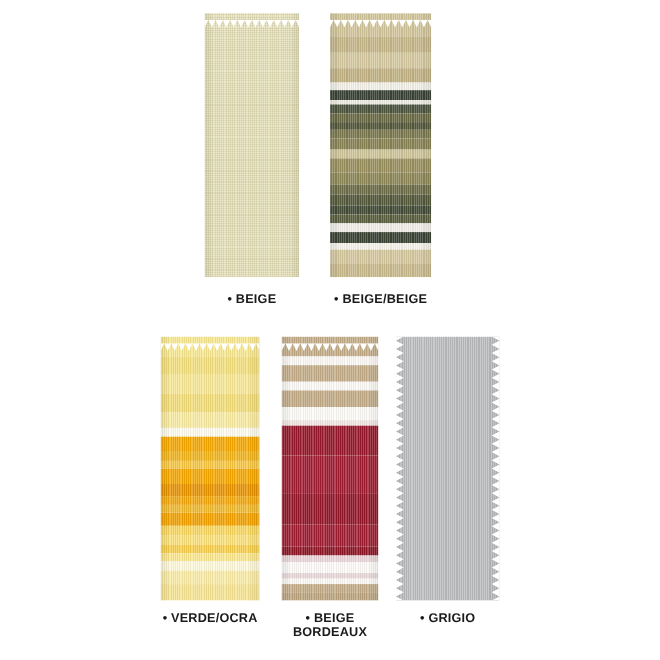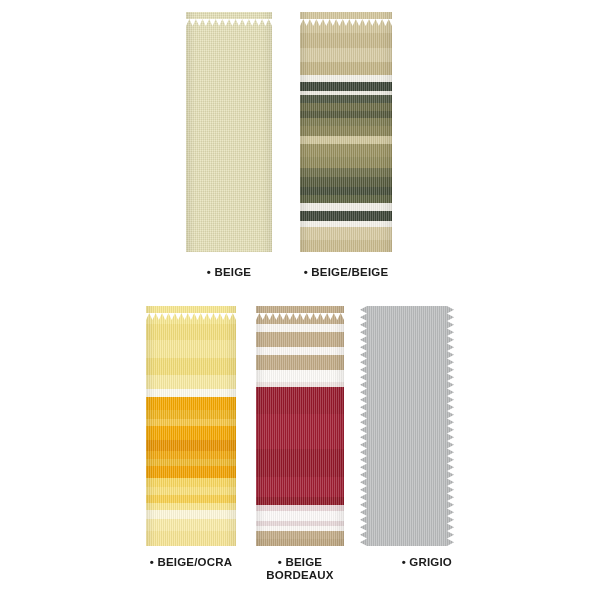--- a/index.html
+++ b/index.html
@@ -202,18 +202,18 @@
             <path d="M0,0 L7,0 L0,4 L7,8 L0,12 L7,16 L0,20 L7,24 L0,28 L7,32 L0,36 L7,40 L0,44 L7,48 L0,52 L7,56 L0,60 L7,64 L0,68 L7,72 L0,76 L7,80 L0,84 L7,88 L0,92 L7,96 L0,100 L7,104 L0,108 L7,112 L0,116 L7,120 L0,124 L7,128 L0,132 L7,136 L0,140 L7,144 L0,148 L7,152 L0,156 L7,160 L0,164 L7,168 L0,172 L7,176 L0,180 L7,184 L0,188 L7,192 L0,196 L7,200 L0,204 L7,208 L0,212 L7,216 L0,220 L7,224 L0,228 L7,232 L0,236 L7,240 L0,244 L7,248 L0,252 L7,256 L0,256 Z" fill="#ffffff"></path>
           </svg></div>
         <div class="pink-right"><svg width="7" height="100%" viewBox="0 0 7 256" preserveAspectRatio="none">
             <path d="M7,0 L0,0 L7,4 L0,8 L7,12 L0,16 L7,20 L0,24 L7,28 L0,32 L7,36 L0,40 L7,44 L0,48 L7,52 L0,56 L7,60 L0,64 L7,68 L0,72 L7,76 L0,80 L7,84 L0,88 L7,92 L0,96 L7,100 L0,104 L7,108 L0,112 L7,116 L0,120 L7,124 L0,128 L7,132 L0,136 L7,140 L0,144 L7,148 L0,152 L7,156 L0,160 L7,164 L0,168 L7,172 L0,176 L7,180 L0,184 L7,188 L0,192 L7,196 L0,200 L7,204 L0,208 L7,212 L0,216 L7,220 L0,224 L7,228 L0,232 L7,236 L0,240 L7,244 L0,248 L7,252 L0,256 L7,256 Z" fill="#ffffff"></path>
           </svg></div>
       </div>
     </div>
   <div id="label-layer">
       <div class="label" style="left: 186px; top: 266px; width: 86px;">• BEIGE</div>
       <div class="label" style="left: 296px; top: 266px; width: 100px;">• BEIGE/BEIGE</div>
-      <div class="label" style="left: 141px; top: 556px; width: 100px;">• BEIGE/OCRA</div>
+      <div class="label" style="left: 141px; top: 556px; width: 100px;">• VERDE/OCRA</div>
       <div class="label" style="left: 254px; top: 556px; width: 92px;">• BEIGE
 BORDEAUX</div>
-      <div class="label" style="left: 362px; top: 556px; width: 90px; text-align: right;">• GRIGIO</div>
+      <div class="label" style="left: 362px; top: 556px; width: 90px;">• GRIGIO</div>
     </div>
 </div>
 
 </body></html>

